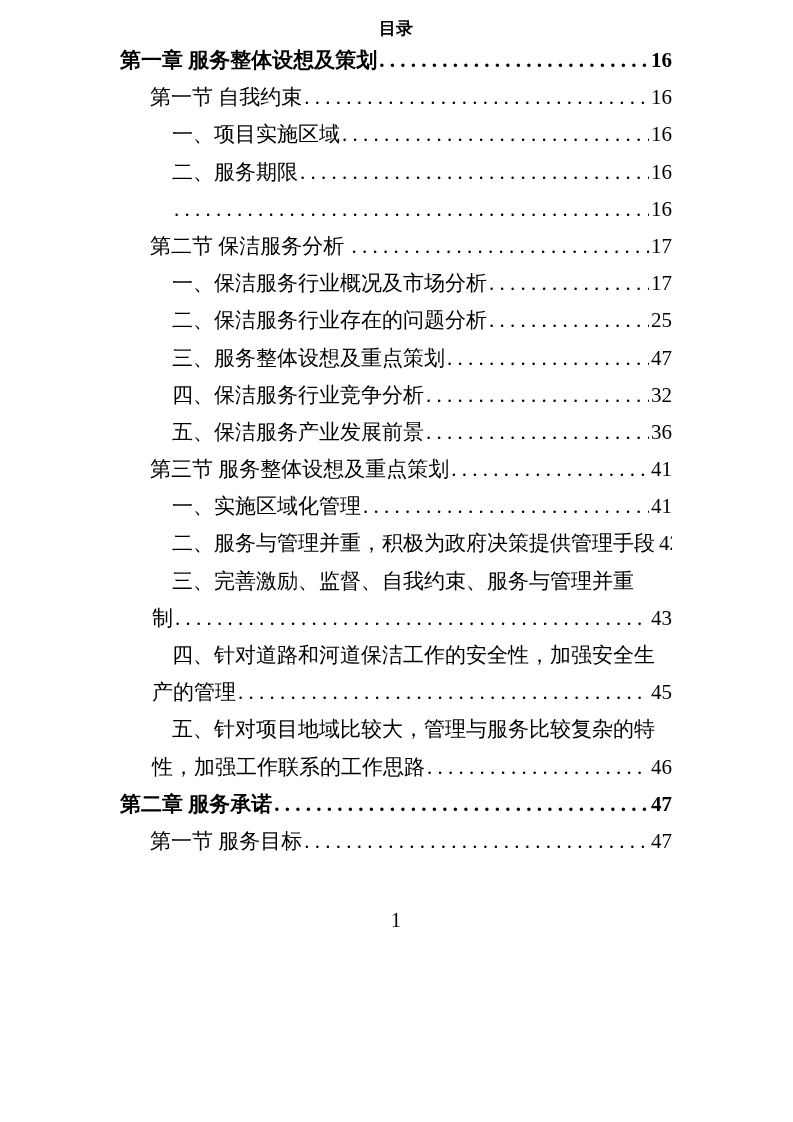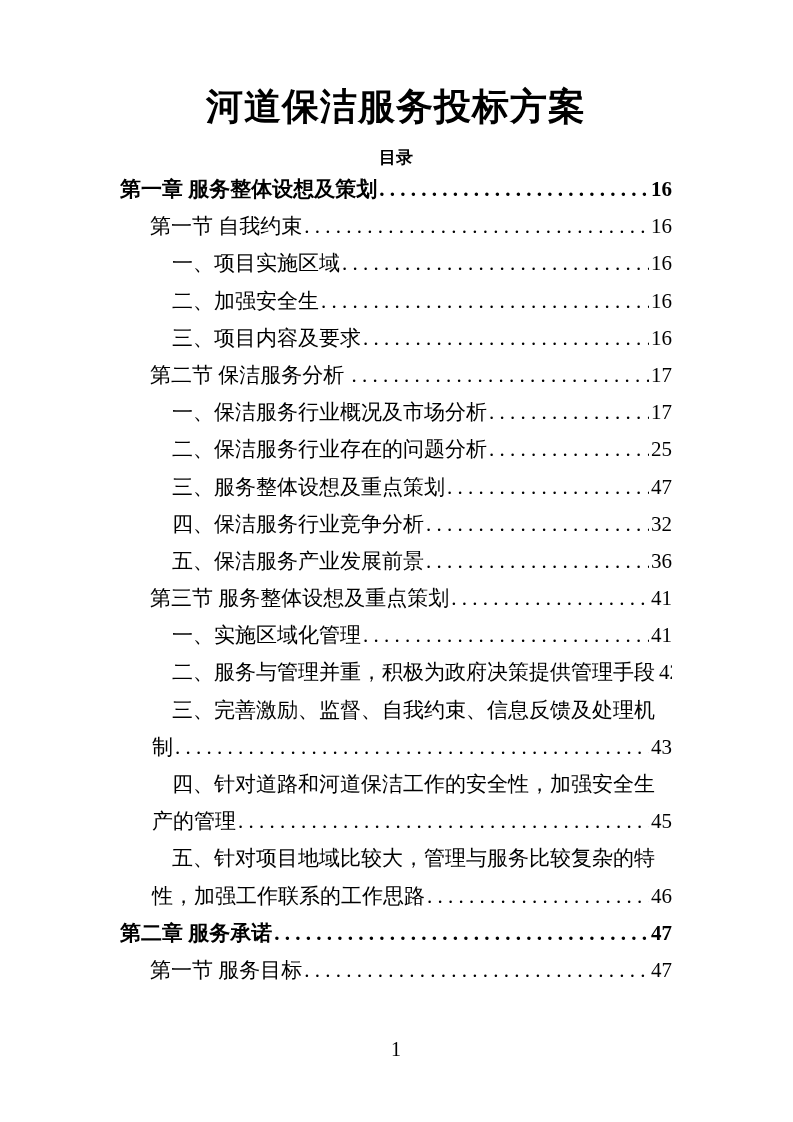--- a/index.html
+++ b/index.html
@@ -68,47 +68,45 @@
     margin-top: 48px;
     text-align: center;
     font-size: 20px;
     line-height: 24px;
   }
 </style>
 </head>
 <body>
 
 <div class="page-inner">
-  <div class="doc-title">河道保洁服务投标方案</div>
 
   <div class="toc-heading">目录</div>
 
   <div class="toc-list">
       <div class="toc-row indent-1 bold">
         <span class="toc-text">第一章 服务整体设想及策划</span>
         <span class="leader">. . . . . . . . . . . . . . . . . . . . . . . . . . . . . . . . . . . . . . . . . . . . . . . . . . . . . . . . . . . . </span>
         <span class="toc-page">16</span>
       </div>
       <div class="toc-row indent-2">
         <span class="toc-text">第一节 自我约束</span>
         <span class="leader">. . . . . . . . . . . . . . . . . . . . . . . . . . . . . . . . . . . . . . . . . . . . . . . . . . . . . . . . . . . . </span>
         <span class="toc-page">16</span>
       </div>
       <div class="toc-row indent-3">
         <span class="toc-text">一、项目实施区域</span>
         <span class="leader">. . . . . . . . . . . . . . . . . . . . . . . . . . . . . . . . . . . . . . . . . . . . . . . . . . . . . . . . . . . . </span>
         <span class="toc-page">16</span>
       </div>
       <div class="toc-row indent-3">
-        <span class="toc-text">二、加强安全生</span>
+        <span class="toc-text">二、服务期限</span>
         <span class="leader">. . . . . . . . . . . . . . . . . . . . . . . . . . . . . . . . . . . . . . . . . . . . . . . . . . . . . . . . . . . . </span>
         <span class="toc-page">16</span>
       </div>
       <div class="toc-row indent-3">
-        <span class="toc-text">三、项目内容及要求</span>
         <span class="leader">. . . . . . . . . . . . . . . . . . . . . . . . . . . . . . . . . . . . . . . . . . . . . . . . . . . . . . . . . . . . </span>
         <span class="toc-page">16</span>
       </div>
       <div class="toc-row indent-2">
         <span class="toc-text">第二节 保洁服务分析 </span>
         <span class="leader">. . . . . . . . . . . . . . . . . . . . . . . . . . . . . . . . . . . . . . . . . . . . . . . . . . . . . . . . . . . . </span>
         <span class="toc-page">17</span>
       </div>
       <div class="toc-row indent-3">
         <span class="toc-text">一、保洁服务行业概况及市场分析</span>
@@ -144,21 +142,21 @@
         <span class="toc-text">一、实施区域化管理</span>
         <span class="leader">. . . . . . . . . . . . . . . . . . . . . . . . . . . . . . . . . . . . . . . . . . . . . . . . . . . . . . . . . . . . </span>
         <span class="toc-page">41</span>
       </div>
       <div class="toc-row indent-3">
         <span class="toc-text">二、服务与管理并重，积极为政府决策提供管理手段</span>
         <span class="leader empty"></span>
         <span class="toc-page">42</span>
       </div>
       <div class="toc-row indent-3">
-        <span class="toc-text">三、完善激励、监督、自我约束、信息反馈及处理机</span>
+        <span class="toc-text">三、完善激励、监督、自我约束、服务与管理并重</span>
         <span class="leader empty"></span>
       </div>
       <div class="toc-row indent-cont">
         <span class="toc-text">制</span>
         <span class="leader">. . . . . . . . . . . . . . . . . . . . . . . . . . . . . . . . . . . . . . . . . . . . . . . . . . . . . . . . . . . . </span>
         <span class="toc-page">43</span>
       </div>
       <div class="toc-row indent-3">
         <span class="toc-text">四、针对道路和河道保洁工作的安全性，加强安全生</span>
         <span class="leader empty"></span>

